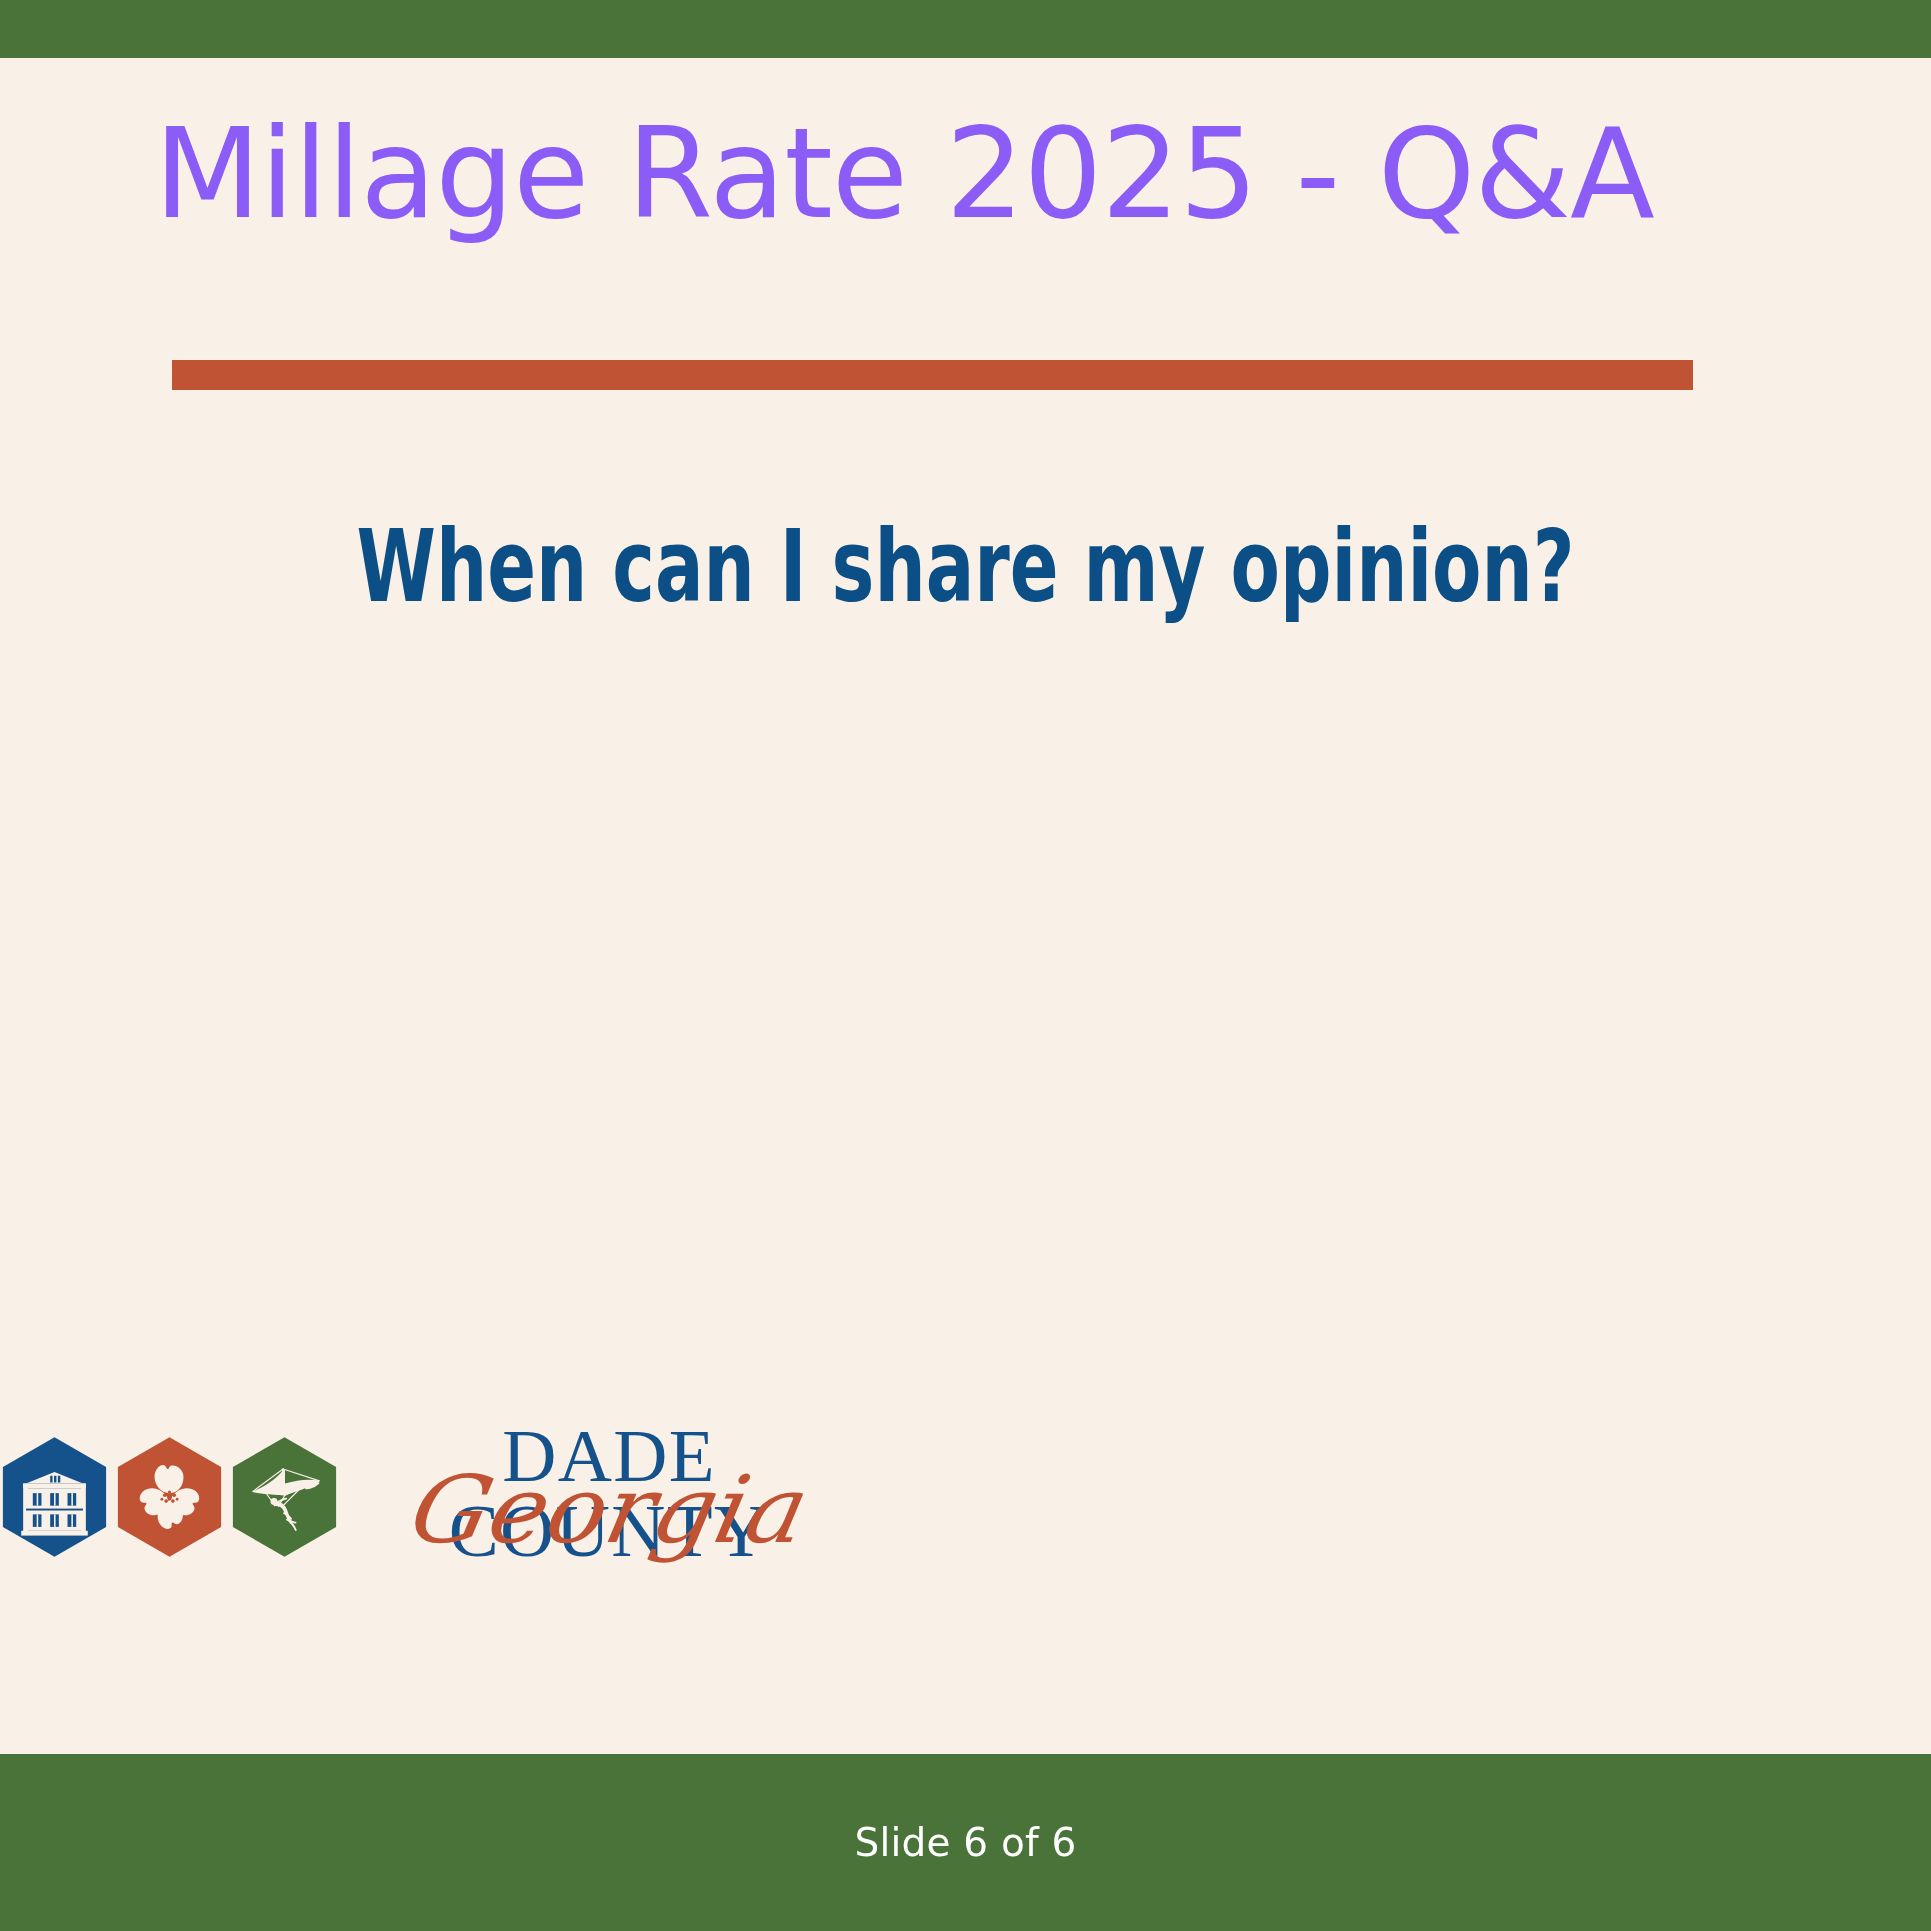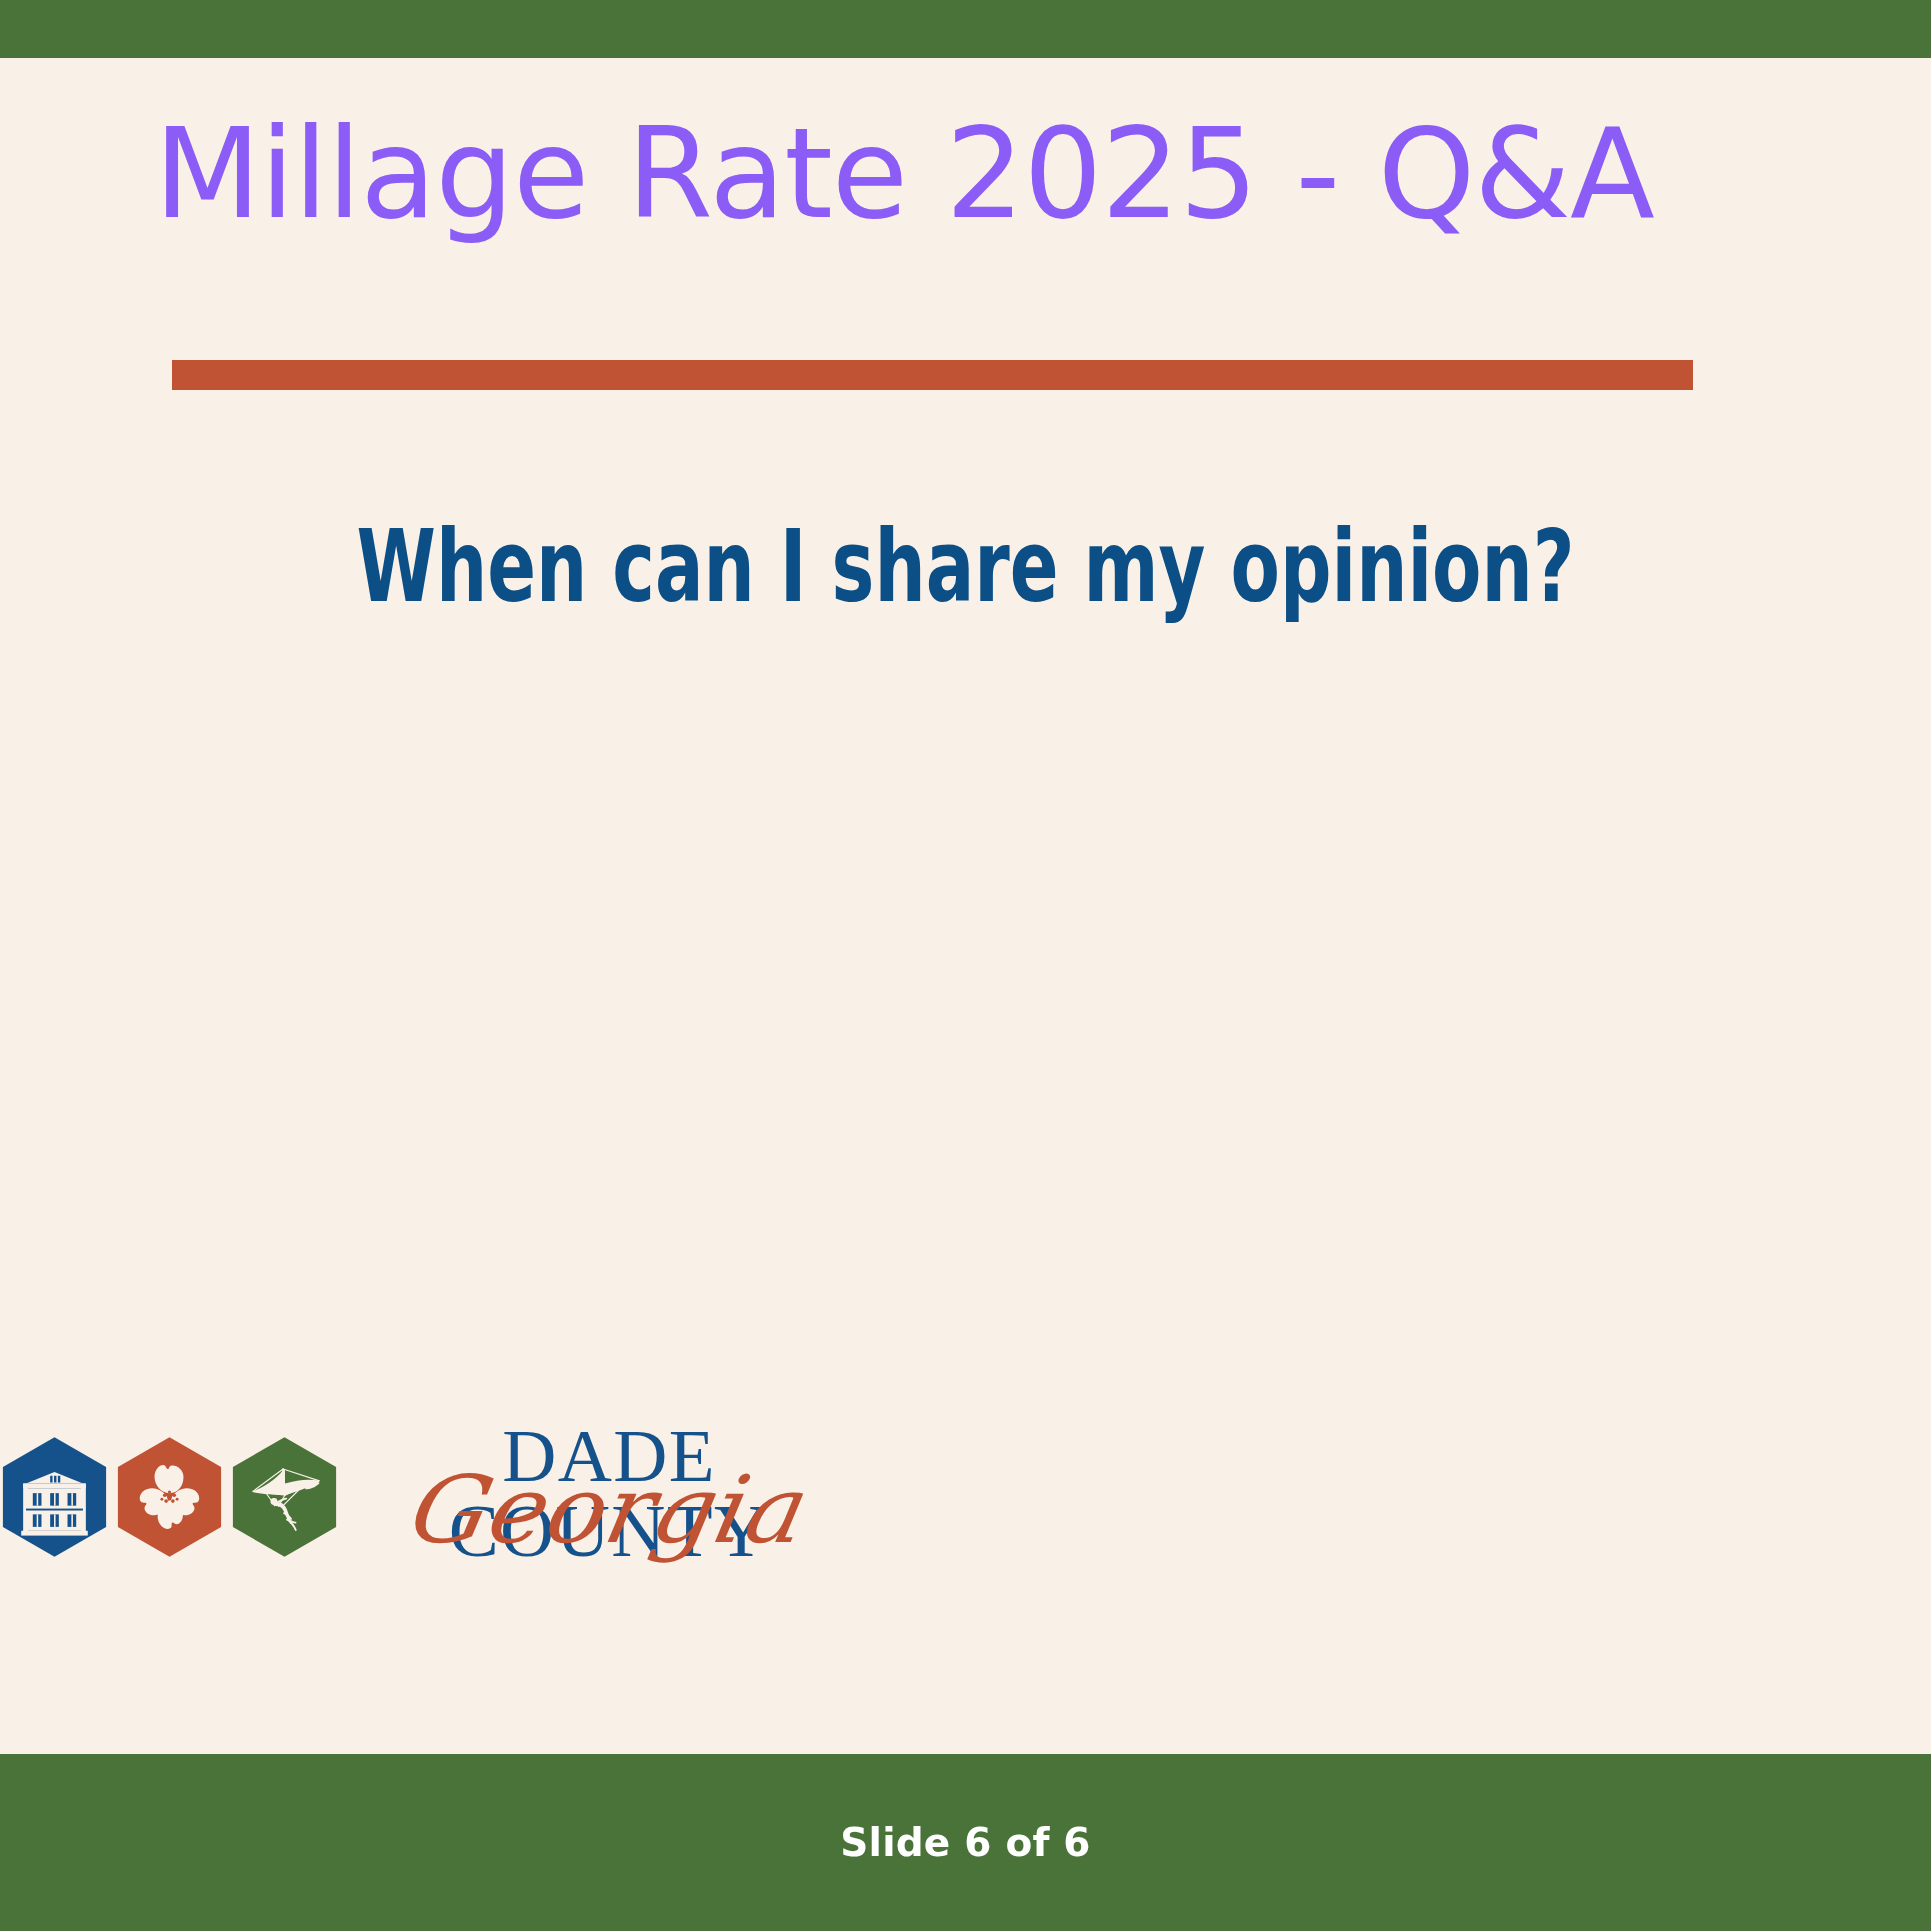--- a/index.html
+++ b/index.html
@@ -25,21 +25,20 @@
   }
   .bar-bottom {
     position: absolute;
     bottom: 0; left: 0;
     width: 1931px;
     height: 177px;
     background: #4A7339;
     display: flex;
     align-items: center;
     justify-content: center;
-    font-weight: bold;
   }
   .slide-counter {
     color: #ffffff;
     font-size: 39px;
     font-family: "DejaVu Sans", sans-serif;
     letter-spacing: 0.2px;
   }
 
   .title {
     position: absolute;

